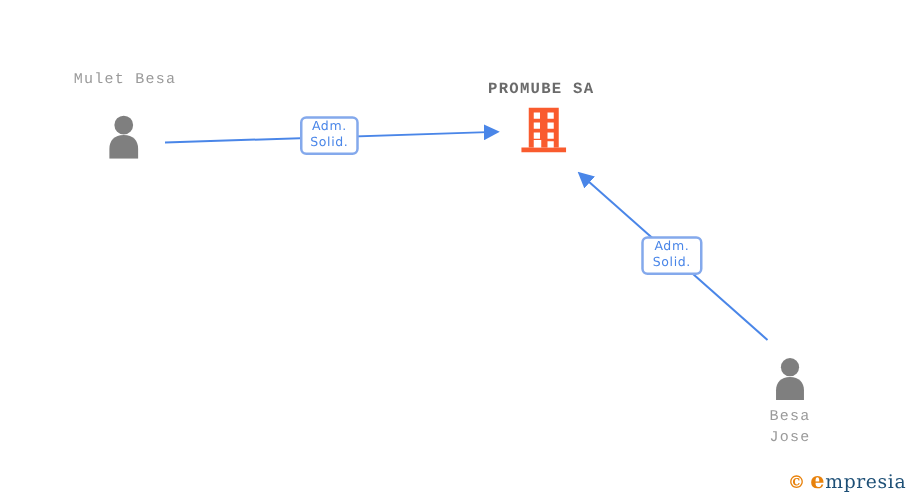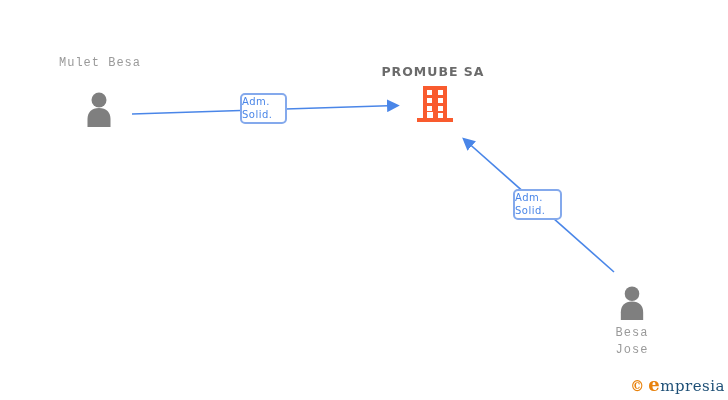--- a/index.html
+++ b/index.html
@@ -20,36 +20,37 @@
     letter-spacing:1px;
     text-align:center;
   }
   .node-label span{display:block;font-family:Liberation Mono, monospace;}
   .company-label{
     color:#6b6b6b;
     font-weight:bold;
     font-size:12.5px;
     letter-spacing:1px;
     text-align:center;
+    font-family:Liberation Mono, monospace;
   }
   .icon-wrap{display:block;margin:0 auto;}
 
   .edge-label{
     position:absolute;
     box-sizing:border-box;
     background:#ffffff;
     border:2px solid #84a9ec;
     border-radius:5px;
     color:#4a86e8;
     font-size:10px;
     line-height:12.5px;
     letter-spacing:0.5px;
     display:flex;
     flex-direction:column;
-    align-items:flex-start;
+    align-items:center;
     justify-content:center;
     text-align:center;
   }
   .edge-label span{display:block;}
 
   .logo{
     position:absolute;
     right:3px;
     bottom:5px;
     display:flex;

